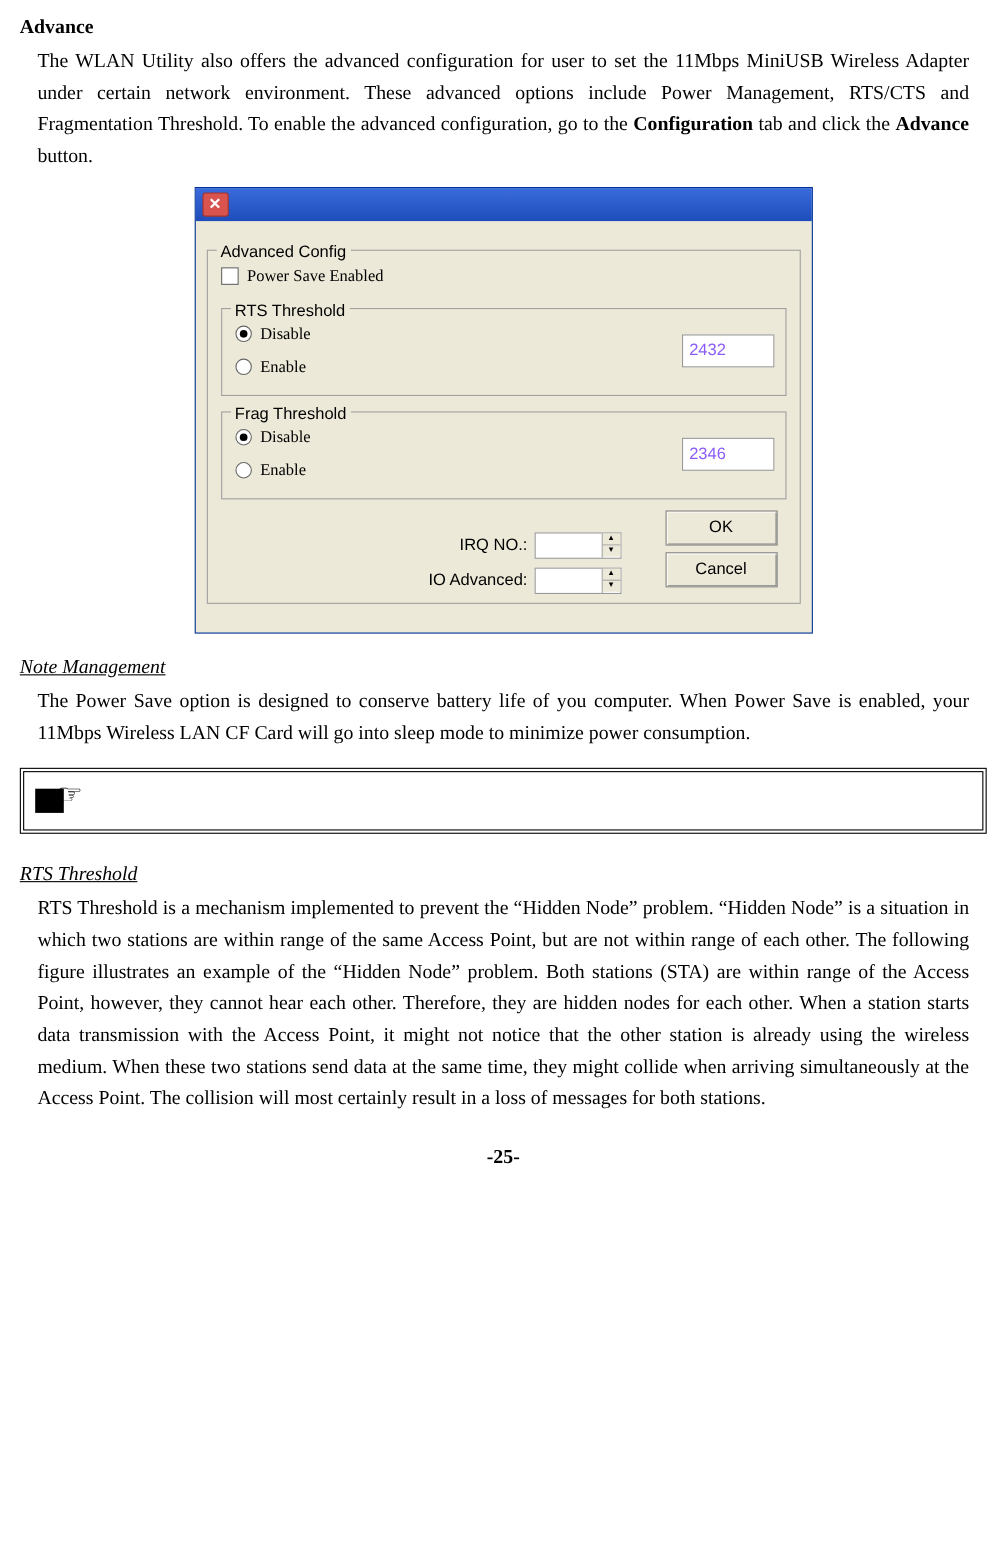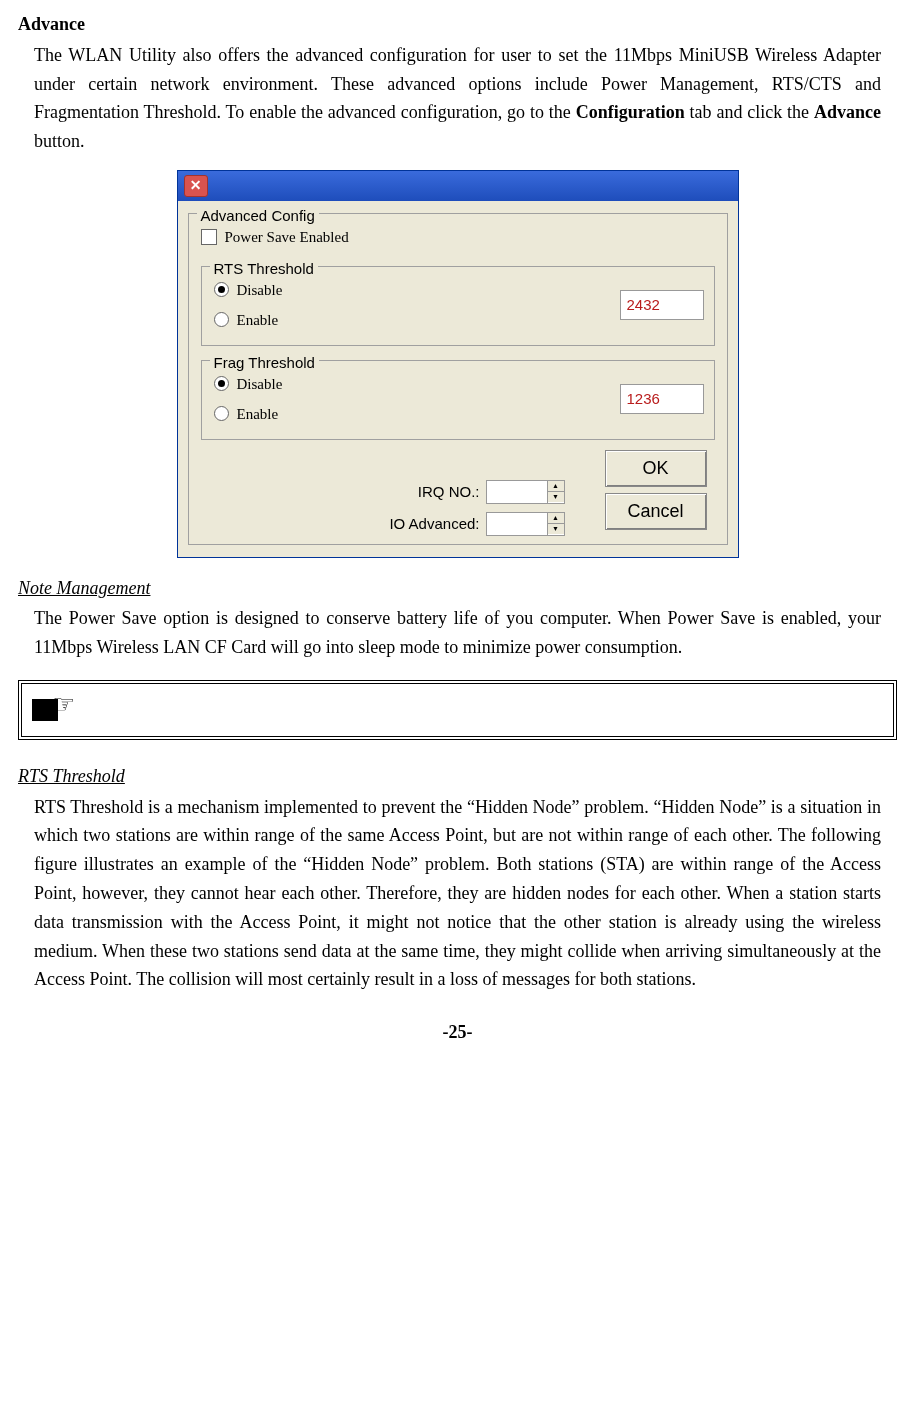--- a/index.html
+++ b/index.html
@@ -46,21 +46,21 @@
     border-radius: 3px;
     color: #fff;
     font-weight: bold;
     font-style: normal;
     text-align: center;
     line-height: 18px;
     font-size: 14px;
   }
   .fieldset {
     border: 1px solid #a0a0a0;
-    margin: 12px 10px;
+    margin: 26px 10px;
     padding: 8px 10px 10px;
     position: relative;
   }
   .fieldset .legend {
     position: absolute;
     top: -10px; left: 8px;
     background: #ece9d8;
     padding: 0 4px;
     font-size: 15px;
   }
@@ -73,21 +73,21 @@
     width: 14px; height: 14px; border: 1px solid #666; background: #fff;
   }
   .radio {
     width: 13px; height: 13px; border: 1px solid #666; border-radius: 50%;
     background: #fff; display: inline-flex; align-items:center; justify-content:center;
   }
   .radio.sel::after { content:""; width:7px; height:7px; background:#000; border-radius:50%; }
   .txtfield {
     border: 1px solid #999;
     background: #fff;
-    color: #b91c1c;
+    color: #8b5cf6;
     padding: 2px 6px;
     width: 70px;
     font-family: Tahoma, sans-serif;
     font-size: 15px;
   }
   .rts-grid { display:flex; }
   .rts-col { flex:1; }
   .rts-input-col { display:flex; align-items:center; justify-content:center; }
   .lower-row { display:flex; align-items:center; justify-content:flex-end; padding: 4px 10px; gap: 8px; }
   .lower-left { display:flex; align-items:center; gap: 6px; flex:1; justify-content:flex-end; padding-right:20px;}
@@ -100,21 +100,21 @@
   .spinner .sp-btn:last-child { border-bottom:none; }
   .btncol { display:flex; flex-direction:column; gap:6px; padding: 0 10px 10px; align-items:flex-end; }
   .winbtn {
     width: 100px;
     padding: 3px 0;
     text-align: center;
     border: 1px solid #888;
     background: #ece9d8;
     box-shadow: inset 1px 1px #fff, inset -1px -1px #808080;
     font-family: Tahoma, sans-serif;
-    font-size: 18px;
+    font-size: 15px;
   }
   .bottom-block { display:flex;align-items:flex-end; }
   .bottom-left { flex:1; }
   .notebox {
     border: 4px double #000;
     padding: 10px 14px 12px 10px;
     margin: 18px 0 22px;
     display:flex;
     align-items:flex-start;
     gap: 12px;
@@ -173,21 +173,21 @@
             <div class="radio-row">
               <span class="radio sel"></span>
               <span>Disable</span>
             </div>
             <div class="radio-row">
               <span class="radio"></span>
               <span>Enable</span>
             </div>
           </div>
           <div class="rts-input-col">
-            <span class="txtfield">1236</span>
+            <span class="txtfield">2346</span>
           </div>
         </div>
       </div>
 
       <div class="bottom-block">
         <div class="bottom-left">
           <div class="lower-row">
             <div class="lower-left">
               <span>IRQ NO.:</span>
               <span class="spinner">

